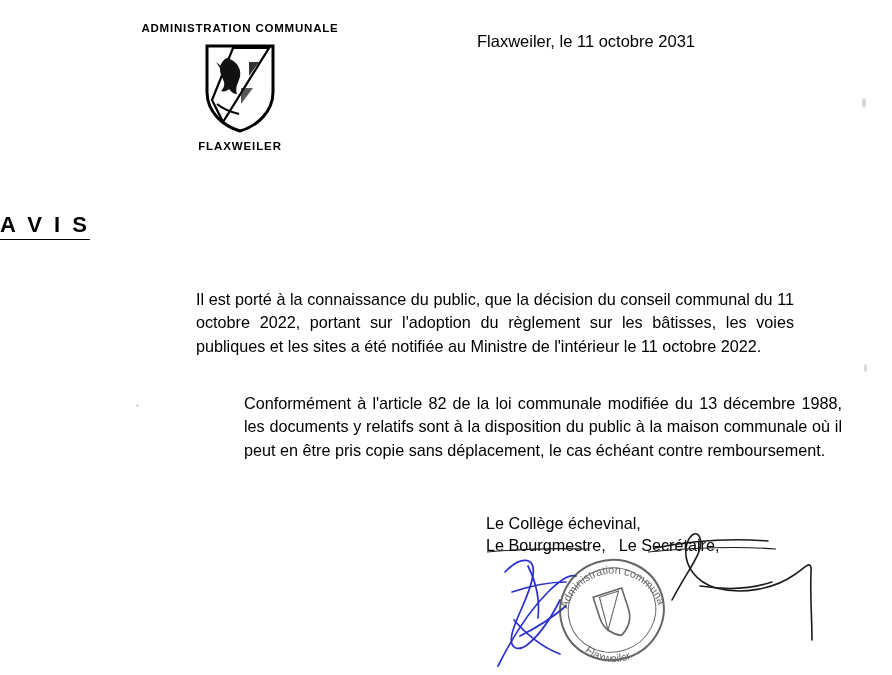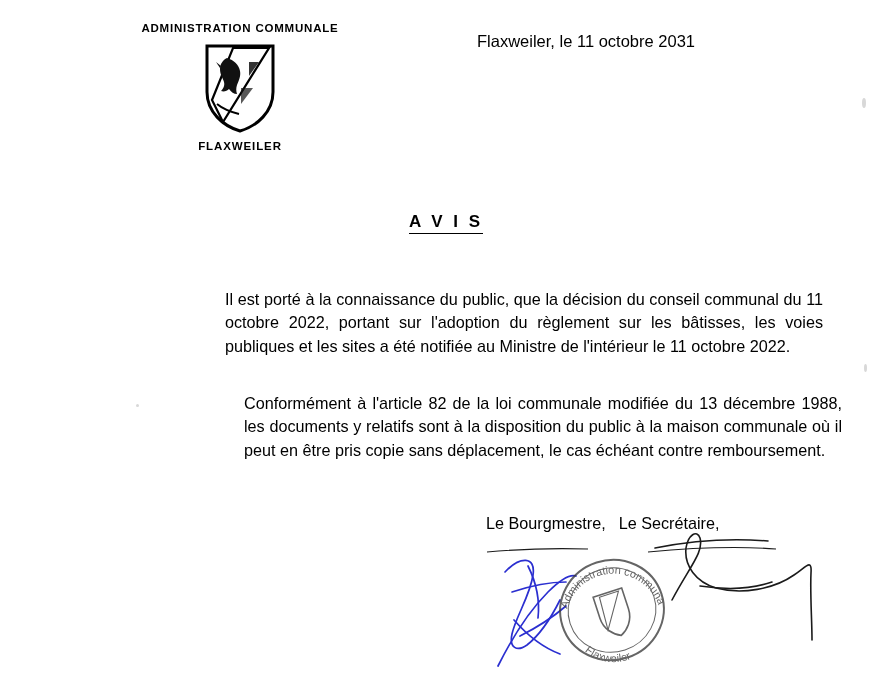--- a/index.html
+++ b/index.html
@@ -55,40 +55,39 @@
     font-size: 16.5px;
     white-space: nowrap;
   }
 
   
   .doc-title {
     position: absolute;
     left: 0;
     top: 212px;
     width: 892px;
-    text-align: center;
-    font-size: 17px;
+    font-size: 22px;
     font-weight: bold;
     letter-spacing: 3px;
   }
   .doc-title span {
     border-bottom: 1.5px solid #000;
     padding-bottom: 2px;
   }
 
   
   .body-block {
     position: absolute;
     left: 196px;
     width: 598px;
     font-size: 16.2px;
     line-height: 1.44;
     text-align: justify;
   }
-  #para1 { top: 288px; margin-left: 29px; }
+  #para1 { top: 288px; }
   #para2 { top: 392px; margin-left: 48px; }
 
   
   .sig-block {
     position: absolute;
     left: 486px;
     top: 512px;
     font-size: 16.2px;
     line-height: 1.38;
   }
@@ -142,20 +141,21 @@
   <div class="dateline">Flaxweiler, le 11 octobre 2031</div>
 
   <div class="doc-title">
     <span>A V I S</span>
   </div>
 
   <div class="body-block" id="para1">Il est porté à la connaissance du public, que la décision du conseil communal du 11 octobre 2022, portant sur l'adoption du règlement sur les bâtisses, les voies publiques et les sites a été notifiée au Ministre de l'intérieur le 11 octobre 2022.</div>
   <div class="body-block" id="para2">Conformément à l'article 82 de la loi communale modifiée du 13 décembre 1988, les documents y relatifs sont à la disposition du public à la maison communale où il peut en être pris copie sans déplacement, le cas échéant contre remboursement.</div>
 
   <div class="sig-block">
+    <div>Le Collège échevinal,</div>
     <div class="sig-row">
       <div>Le Bourgmestre,</div>
       <div>Le Secrétaire,</div>
     </div>
   </div>
 
   <svg class="overlay" viewBox="0 0 892 675">
 
     <g fill="none" stroke="#1b1b1b" stroke-width="1.6" stroke-linecap="round">
       <path d="M655 548 C690 541 730 538 768 541"></path>

